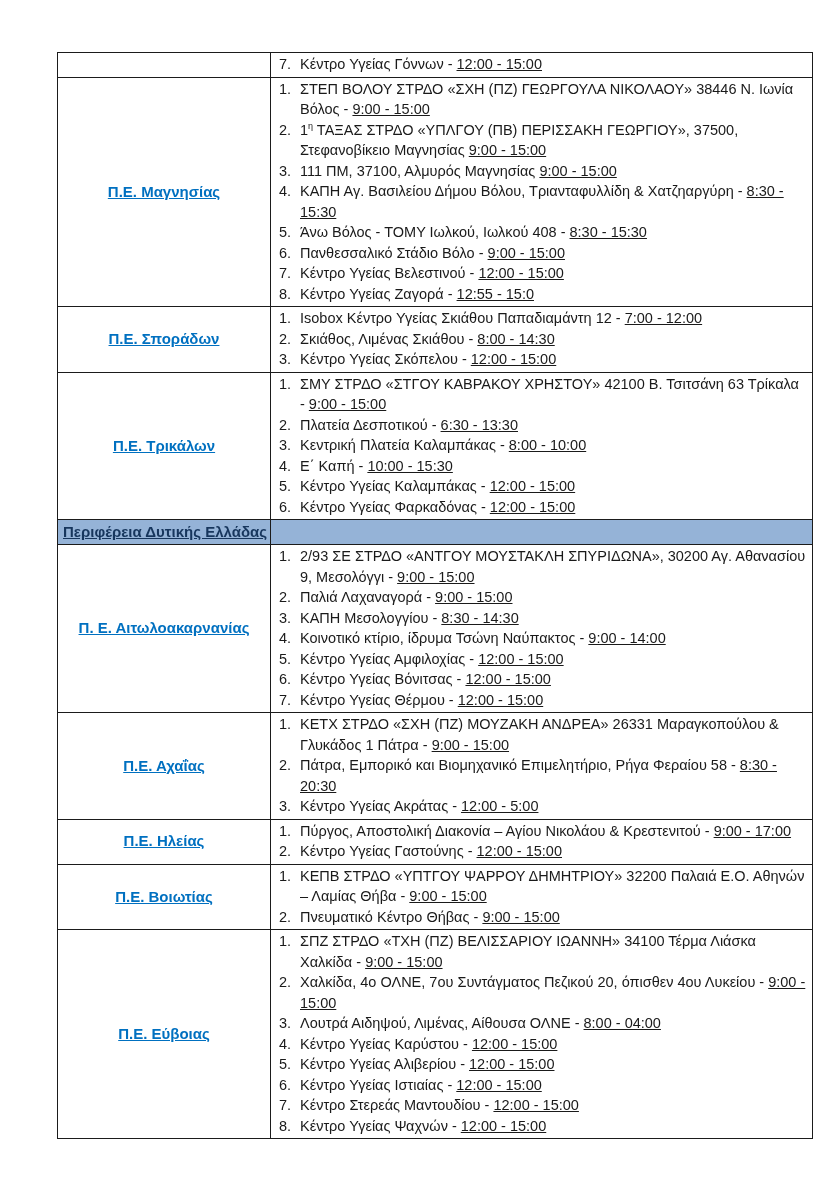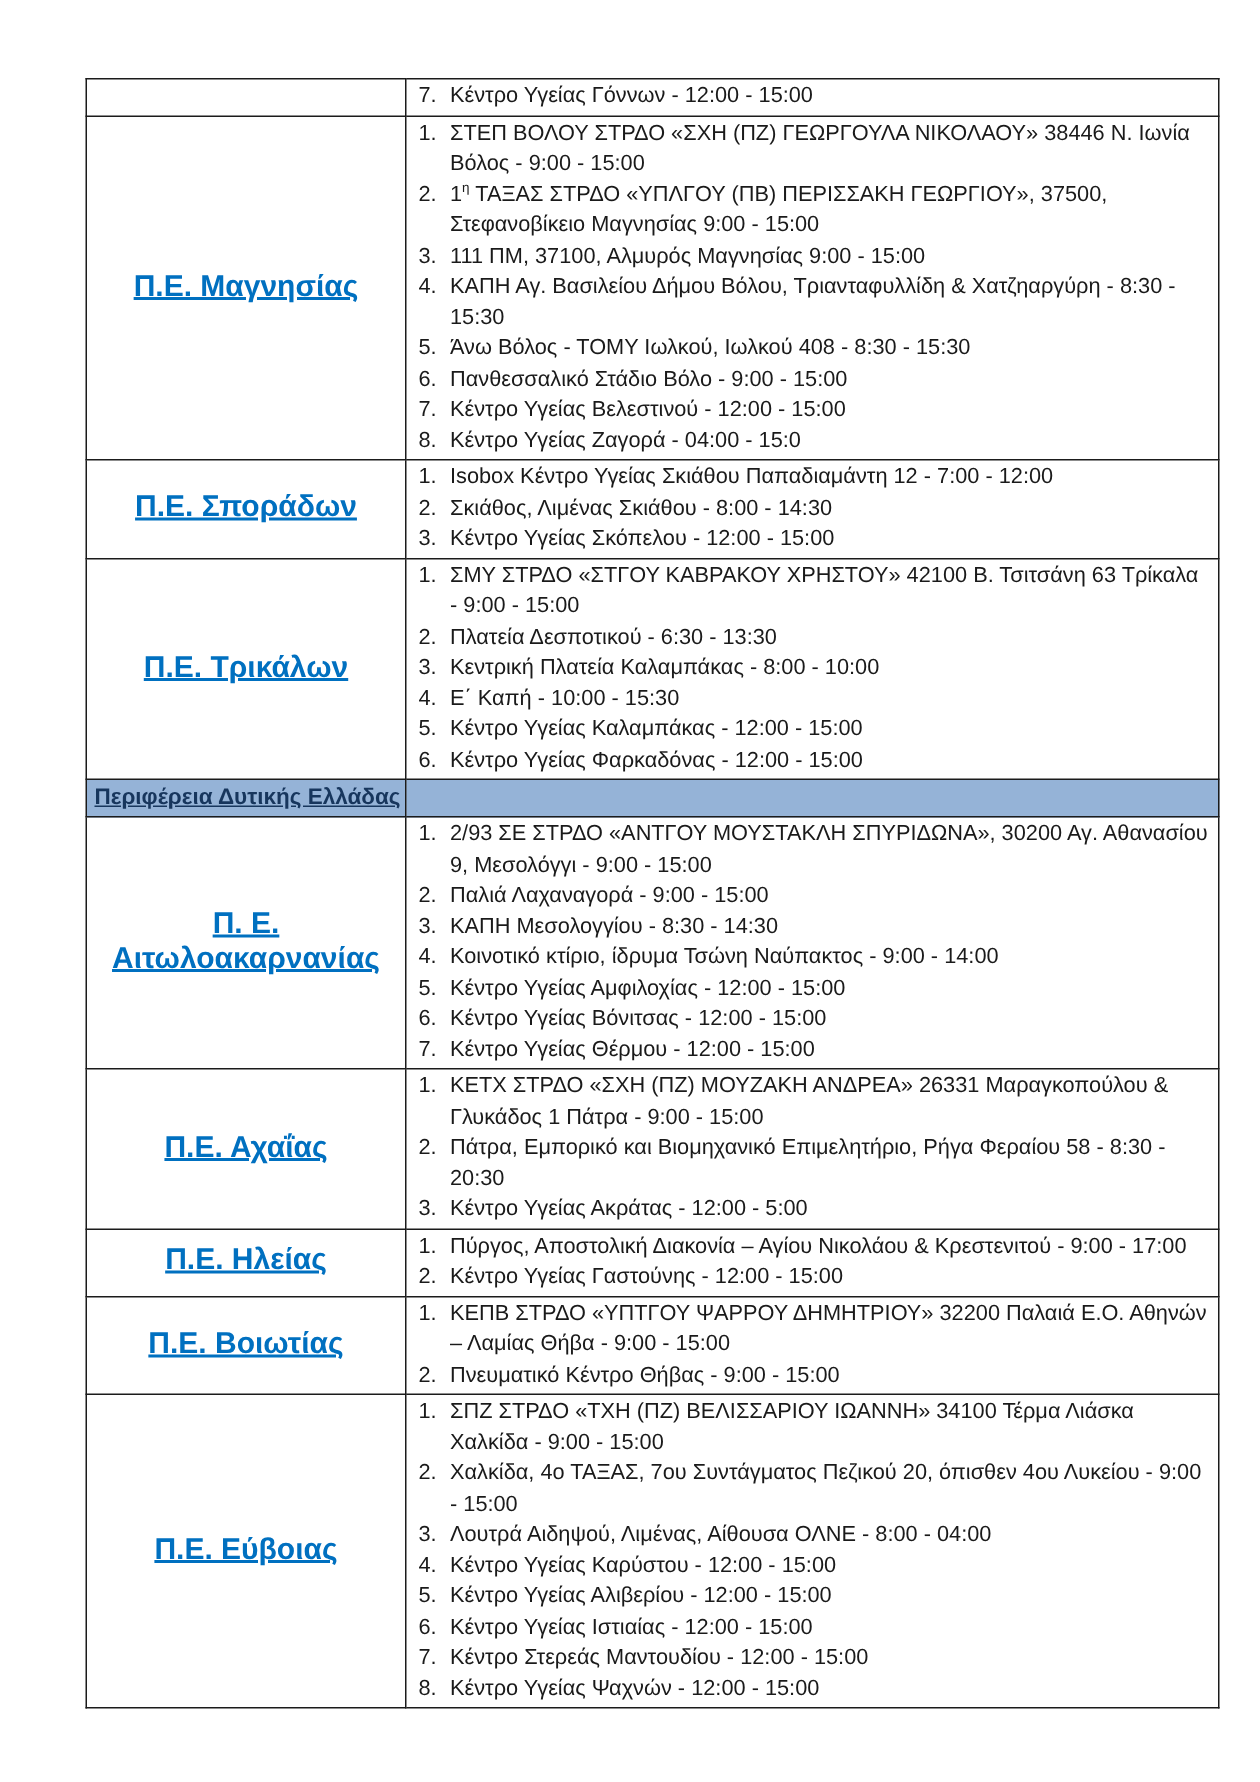--- a/index.html
+++ b/index.html
@@ -38,35 +38,35 @@
     vertical-align: middle;
   }
   td.region-cell {
     text-align: center;
     vertical-align: middle;
   }
   .region-link {
     color: var(--region-link, #0070C0);
     font-weight: 700;
     text-decoration: underline;
-    font-size: 20px;
+    font-size: 15px;
     cursor: pointer;
   }
   td.items-cell {
     vertical-align: top;
     padding: 1px 6px 2px 4px;
   }
   .item { display: flex; }
   .item-num {
     flex: 0 0 25px;
     padding-left: 4px;
     box-sizing: border-box;
   }
   .item-body { flex: 1; min-width: 0; }
-  .hours { }
+  .hours { text-decoration: underline; }
   tr.header-row td {
     background: var(--header-bg, #95B3D7);
     height: 24px;
     margin-top: 14px;
   }
   .header-title {
     color: var(--header-text, #17365D);
     font-weight: 700;
     text-decoration: underline;
     font-size: 15px;
@@ -125,21 +125,21 @@
             <div class="item">
               <span class="item-num">6.</span>
               <span class="item-body"><span class="txt">Πανθεσσαλικό Στάδιο Βόλο - </span><span class="hours">9:00 - 15:00</span></span>
             </div>
             <div class="item">
               <span class="item-num">7.</span>
               <span class="item-body"><span class="txt">Κέντρο Υγείας Βελεστινού - </span><span class="hours">12:00 - 15:00</span></span>
             </div>
             <div class="item">
               <span class="item-num">8.</span>
-              <span class="item-body"><span class="txt">Κέντρο Υγείας Ζαγορά - </span><span class="hours">04:00 - 15:0</span></span>
+              <span class="item-body"><span class="txt">Κέντρο Υγείας Ζαγορά - </span><span class="hours">12:55 - 15:0</span></span>
             </div>
           </td>
         </tr>
         <tr class="region-row">
           <td class="region-cell"><span class="region-link">Π.Ε. Σποράδων</span></td>
           <td class="items-cell">
             <div class="item">
               <span class="item-num">1.</span>
               <span class="item-body"><span class="txt">Isobox Κέντρο Υγείας Σκιάθου Παπαδιαμάντη 12 - </span><span class="hours">7:00 - 12:00</span></span>
             </div>
@@ -264,21 +264,21 @@
         </tr>
         <tr class="region-row">
           <td class="region-cell"><span class="region-link">Π.Ε. Εύβοιας</span></td>
           <td class="items-cell">
             <div class="item">
               <span class="item-num">1.</span>
               <span class="item-body"><span class="txt">ΣΠΖ ΣΤΡΔΟ «ΤΧΗ (ΠΖ) ΒΕΛΙΣΣΑΡΙΟΥ ΙΩΑΝΝΗ» 34100 Τέρμα Λιάσκα Χαλκίδα - </span><span class="hours">9:00 - 15:00</span></span>
             </div>
             <div class="item">
               <span class="item-num">2.</span>
-              <span class="item-body"><span class="txt">Χαλκίδα, 4ο ΤΑΞΑΣ, 7ου Συντάγματος Πεζικού 20, όπισθεν 4ου Λυκείου - </span><span class="hours">9:00 - 15:00</span></span>
+              <span class="item-body"><span class="txt">Χαλκίδα, 4ο ΟΛΝΕ, 7ου Συντάγματος Πεζικού 20, όπισθεν 4ου Λυκείου - </span><span class="hours">9:00 - 15:00</span></span>
             </div>
             <div class="item">
               <span class="item-num">3.</span>
               <span class="item-body"><span class="txt">Λουτρά Αιδηψού, Λιμένας, Αίθουσα ΟΛΝΕ - </span><span class="hours">8:00 - 04:00</span></span>
             </div>
             <div class="item">
               <span class="item-num">4.</span>
               <span class="item-body"><span class="txt">Κέντρο Υγείας Καρύστου - </span><span class="hours">12:00 - 15:00</span></span>
             </div>
             <div class="item">

